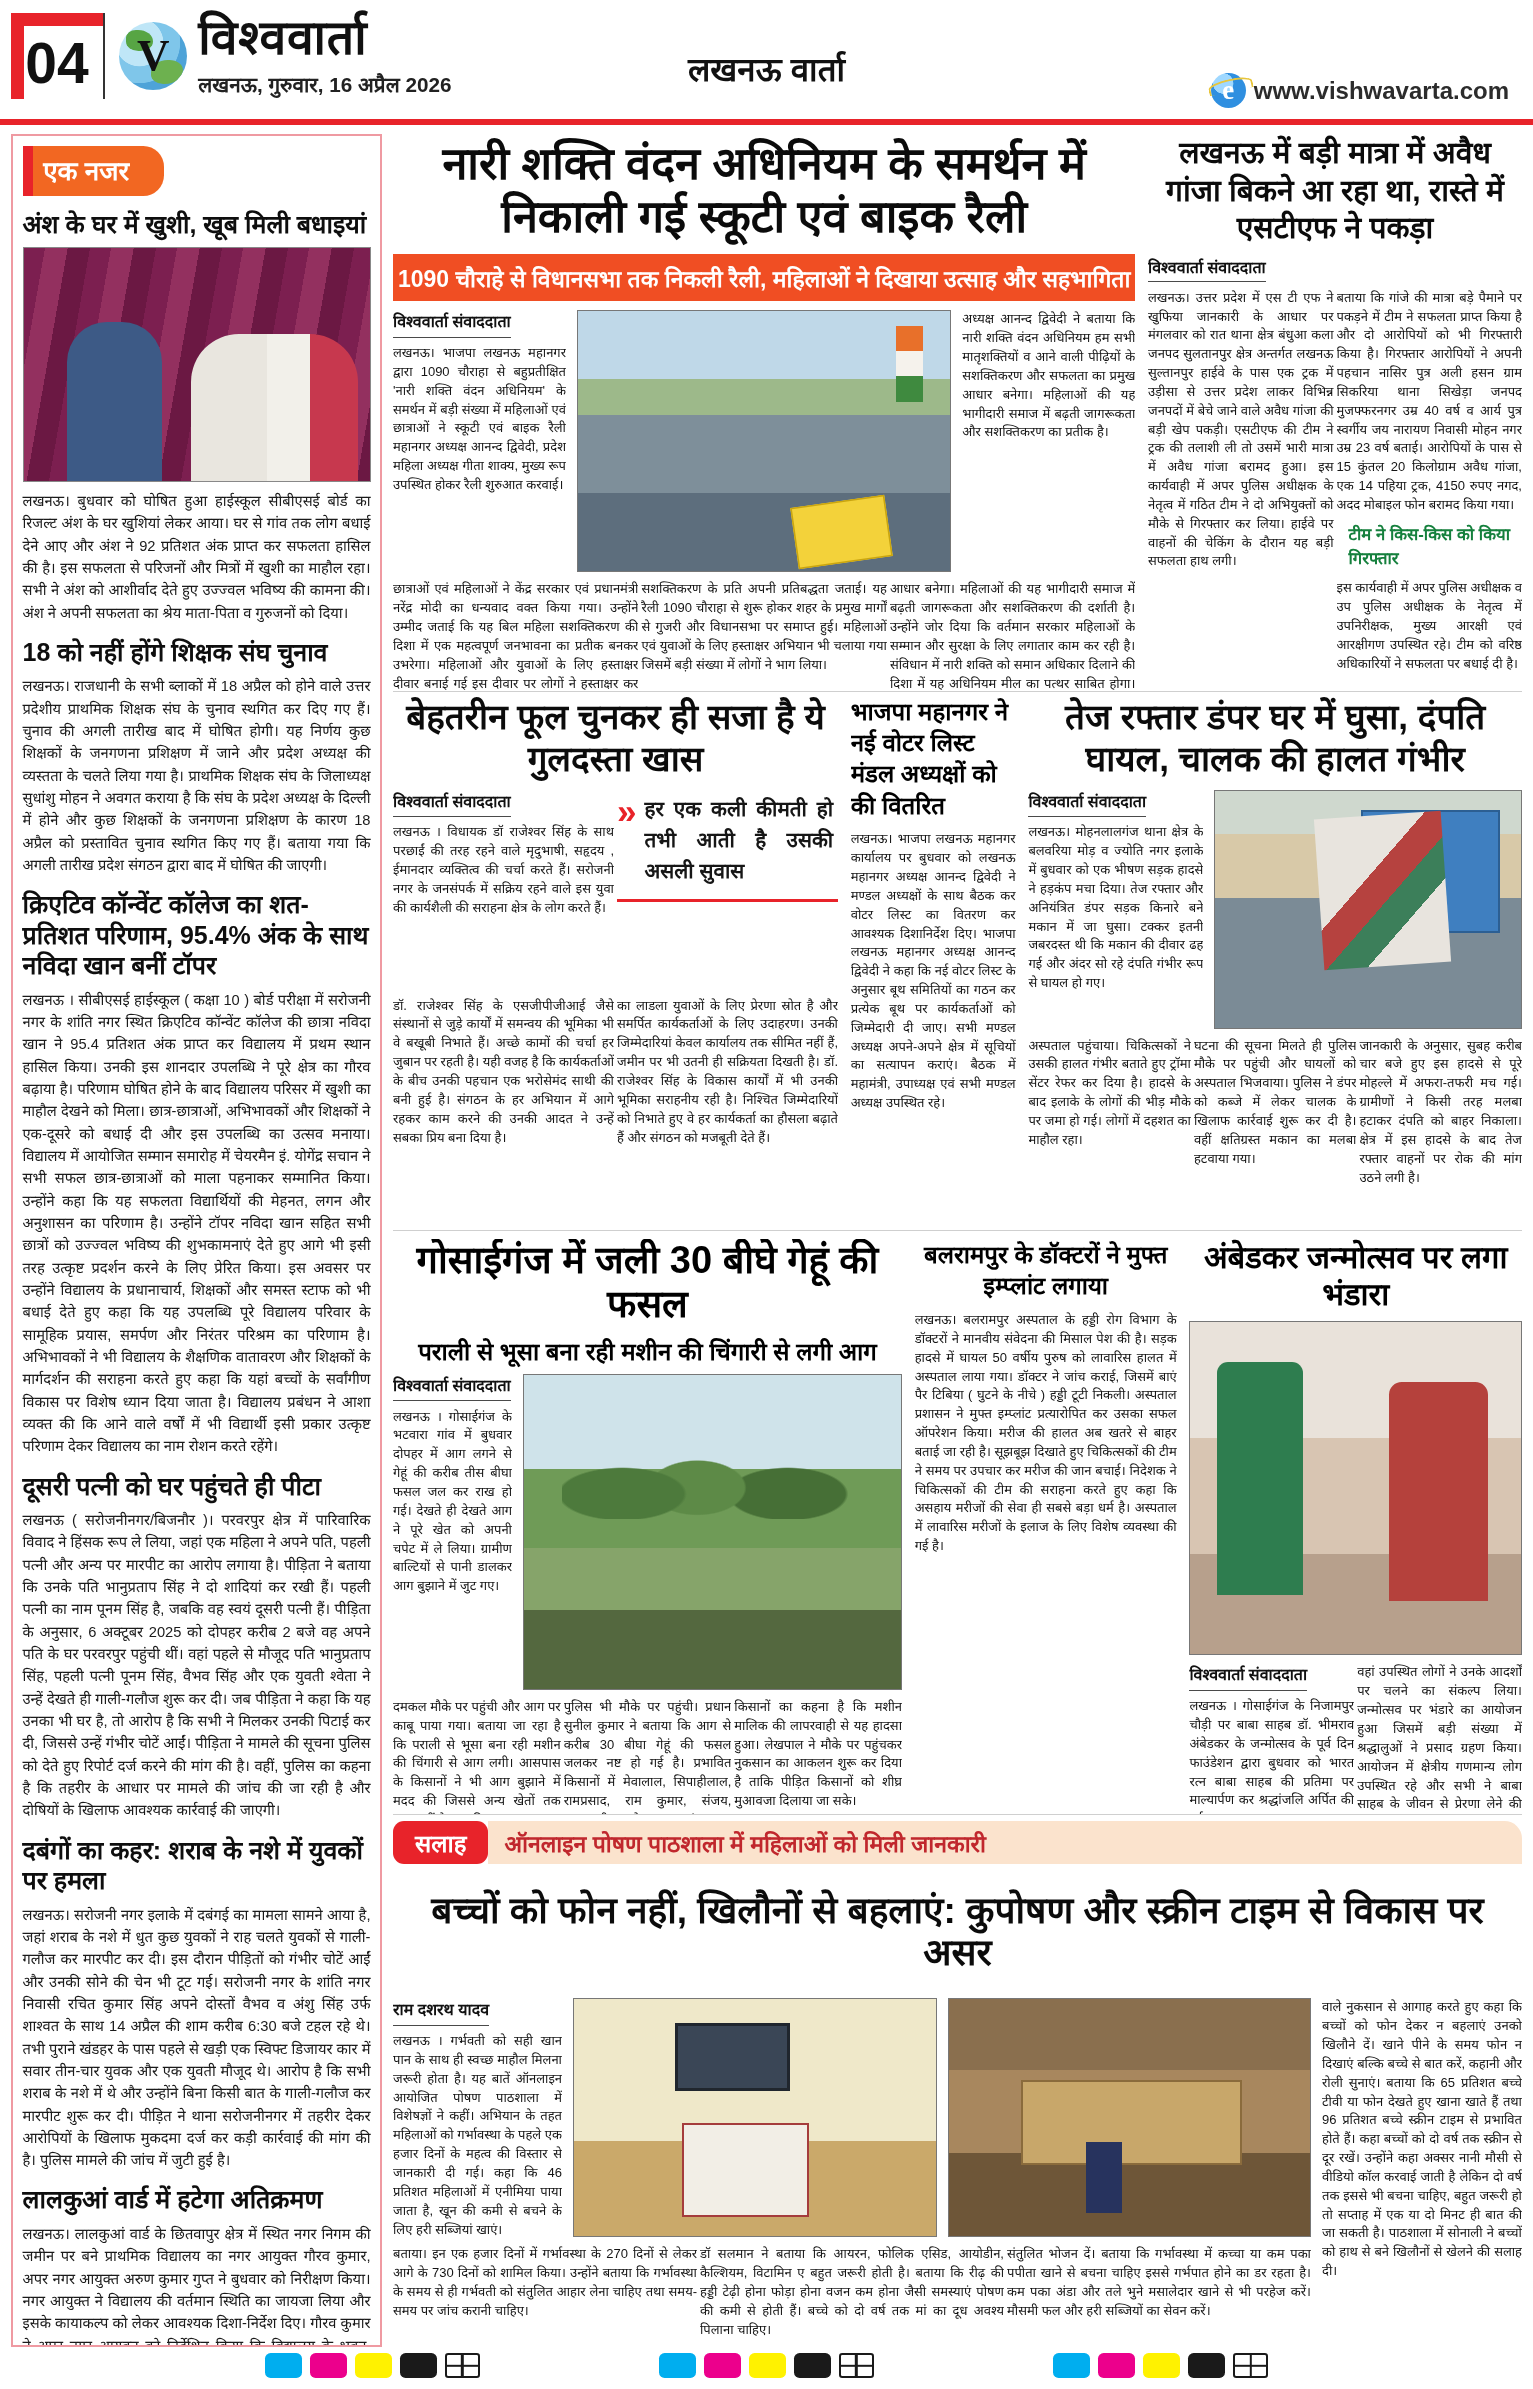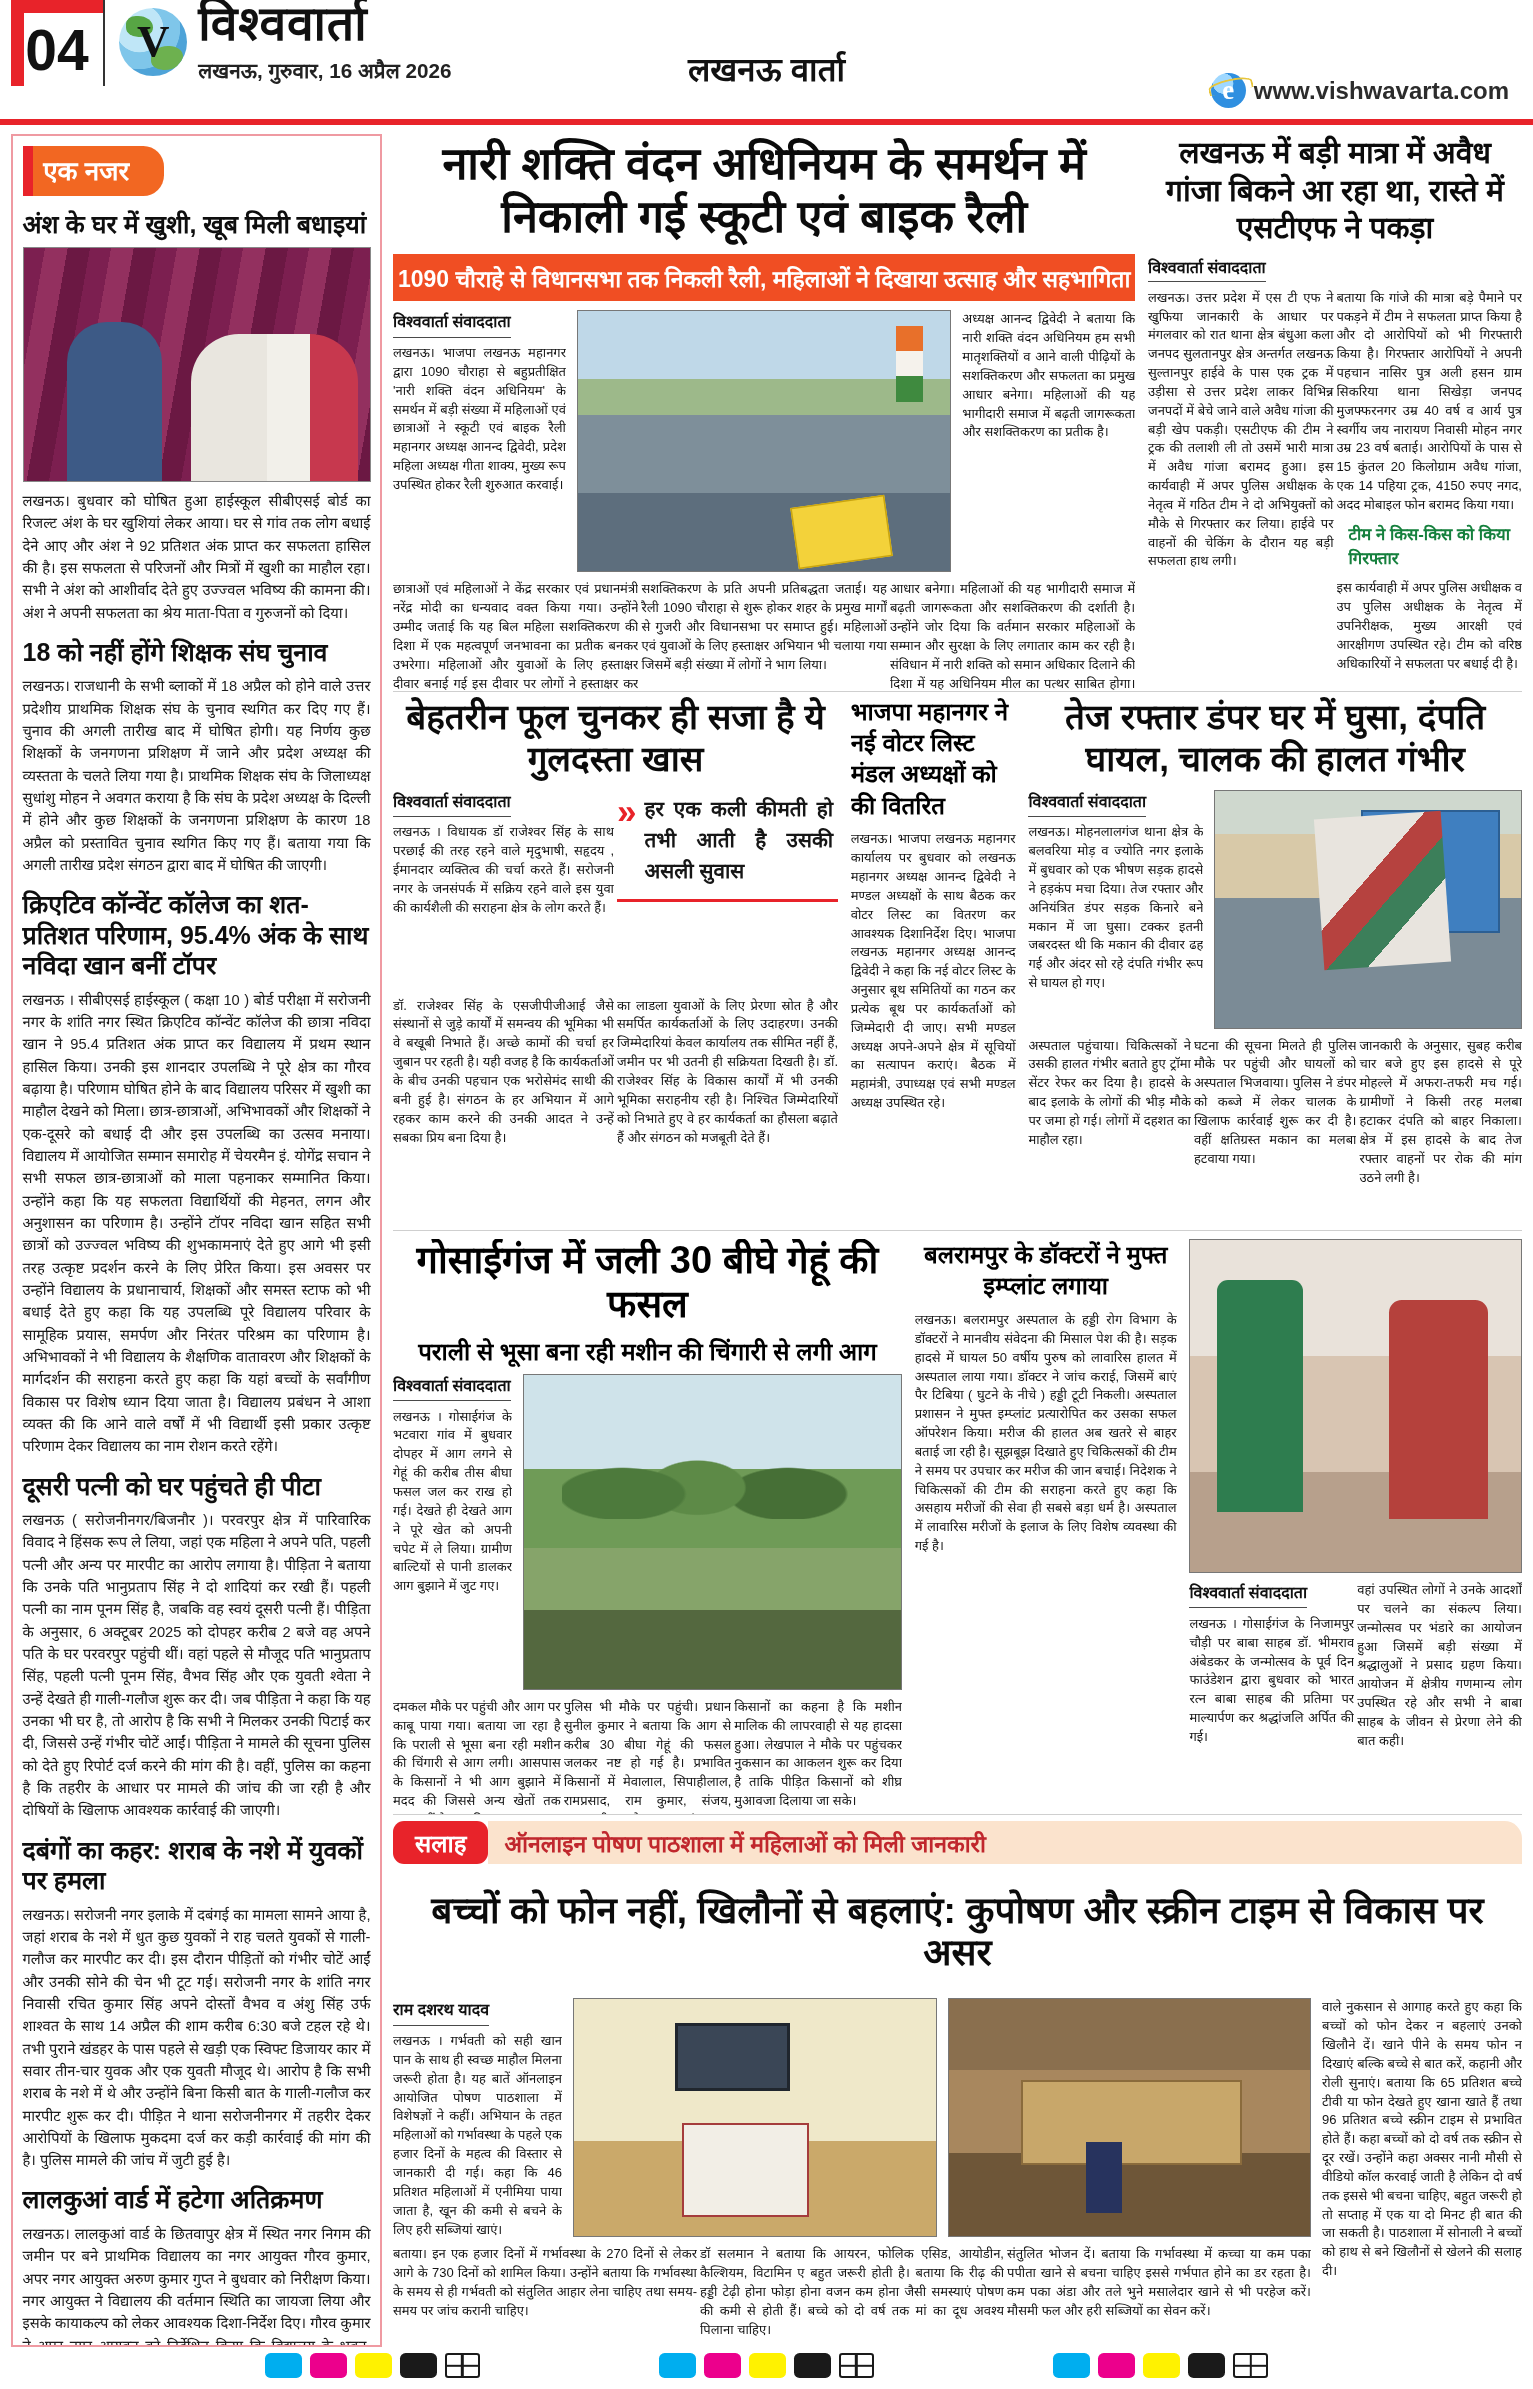--- a/index.html
+++ b/index.html
@@ -1,20 +1,20 @@
 <!DOCTYPE html>
 <html lang="hi" style="font-size:12.7px"><head>
 <meta charset="utf-8">
 <style>
   * { margin:0; padding:0; box-sizing:border-box; }
   body { background:#9a9a9a; font-family:"Liberation Sans","DejaVu Sans",sans-serif; }
   .page { width:1533px; height:2389px; background:#ffffff; margin:0 auto; position:relative; overflow:hidden; }
 
   
-  .hdr { height:119px; display:flex; align-items:flex-start; padding:0 20.7px 6.4px 11px; position:relative; }
+  .hdr { height:119px; display:flex; align-items:center; padding:0 20.7px 6.4px 11px; position:relative; }
   .pagenum { position:relative; width:94px; height:86px; display:flex; align-items:center; justify-content:center;
              font-size:57px; font-weight:bold; color:#111; border-right:2.4px solid #333; }
   .pagenum::before { content:""; position:absolute; left:0; top:0; width:100%; height:12.7px; background:#e8232a; }
   .pagenum::after { content:""; position:absolute; left:0; top:0; width:12.7px; height:100%; background:#e8232a; }
   .pagenum span { margin-top:14.3px; }
   .brand { display:flex; align-items:center; gap:11px; margin-left:14.3px; }
   .globe { width:68px; height:68px; border-radius:50%;
            background:radial-gradient(circle at 30% 30%, #bfe6f7 0 35%, #7fc6ea 36% 60%, #4ea3d8 61% 100%);
            position:relative; overflow:hidden; flex:0 0 auto; }
   .globe::before { content:""; position:absolute; left:6.4px; top:8px; width:27px; height:20.7px; background:#57a544; border-radius:40% 60% 50% 50%; }
@@ -293,20 +293,21 @@
             <div class="col">किसानों का कहना है कि मशीन मालिक की लापरवाही से यह हादसा हुआ। लेखपाल ने मौके पर पहुंचकर नुकसान का आकलन शुरू कर दिया है ताकि पीड़ित किसानों को शीघ्र मुआवजा दिलाया जा सके।</div>
           </div>
         </article>
 
         <article class="implant">
           <h2>बलरामपुर के डॉक्टरों ने मुफ्त इम्प्लांट लगाया</h2>
           <div class="col" style="height:477px;">लखनऊ। बलरामपुर अस्पताल के हड्डी रोग विभाग के डॉक्टरों ने मानवीय संवेदना की मिसाल पेश की है। सड़क हादसे में घायल 50 वर्षीय पुरुष को लावारिस हालत में अस्पताल लाया गया। डॉक्टर ने जांच कराई, जिसमें बाएं पैर टिबिया ( घुटने के नीचे ) हड्डी टूटी निकली। अस्पताल प्रशासन ने मुफ्त इम्प्लांट प्रत्यारोपित कर उसका सफल ऑपरेशन किया। मरीज की हालत अब खतरे से बाहर बताई जा रही है। सूझबूझ दिखाते हुए चिकित्सकों की टीम ने समय पर उपचार कर मरीज की जान बचाई। निदेशक ने चिकित्सकों की टीम की सराहना करते हुए कहा कि असहाय मरीजों की सेवा ही सबसे बड़ा धर्म है। अस्पताल में लावारिस मरीजों के इलाज के लिए विशेष व्यवस्था की गई है।</div>
         </article>
 
         <article class="ambedkar">
+          <h2>अंबेडकर जन्मोत्सव पर लगा भंडारा</h2>
           <div class="ph-bhandara"></div>
           <div class="cols" style="height:167px; margin-top:8px;">
             <div class="col">
               <span class="byline">विश्ववार्ता संवाददाता</span>
               <p>लखनऊ । गोसाईगंज के निजामपुर चौड़ी पर बाबा साहब डॉ. भीमराव अंबेडकर के जन्मोत्सव के पूर्व दिन फाउंडेशन द्वारा बुधवार को भारत रत्न बाबा साहब की प्रतिमा पर माल्यार्पण कर श्रद्धांजलि अर्पित की गई।</p>
             </div>
             <div class="col">वहां उपस्थित लोगों ने उनके आदर्शों पर चलने का संकल्प लिया। जन्मोत्सव पर भंडारे का आयोजन हुआ जिसमें बड़ी संख्या में श्रद्धालुओं ने प्रसाद ग्रहण किया। आयोजन में क्षेत्रीय गणमान्य लोग उपस्थित रहे और सभी ने बाबा साहब के जीवन से प्रेरणा लेने की बात कही।</div>
           </div>
         </article>
       </section>

